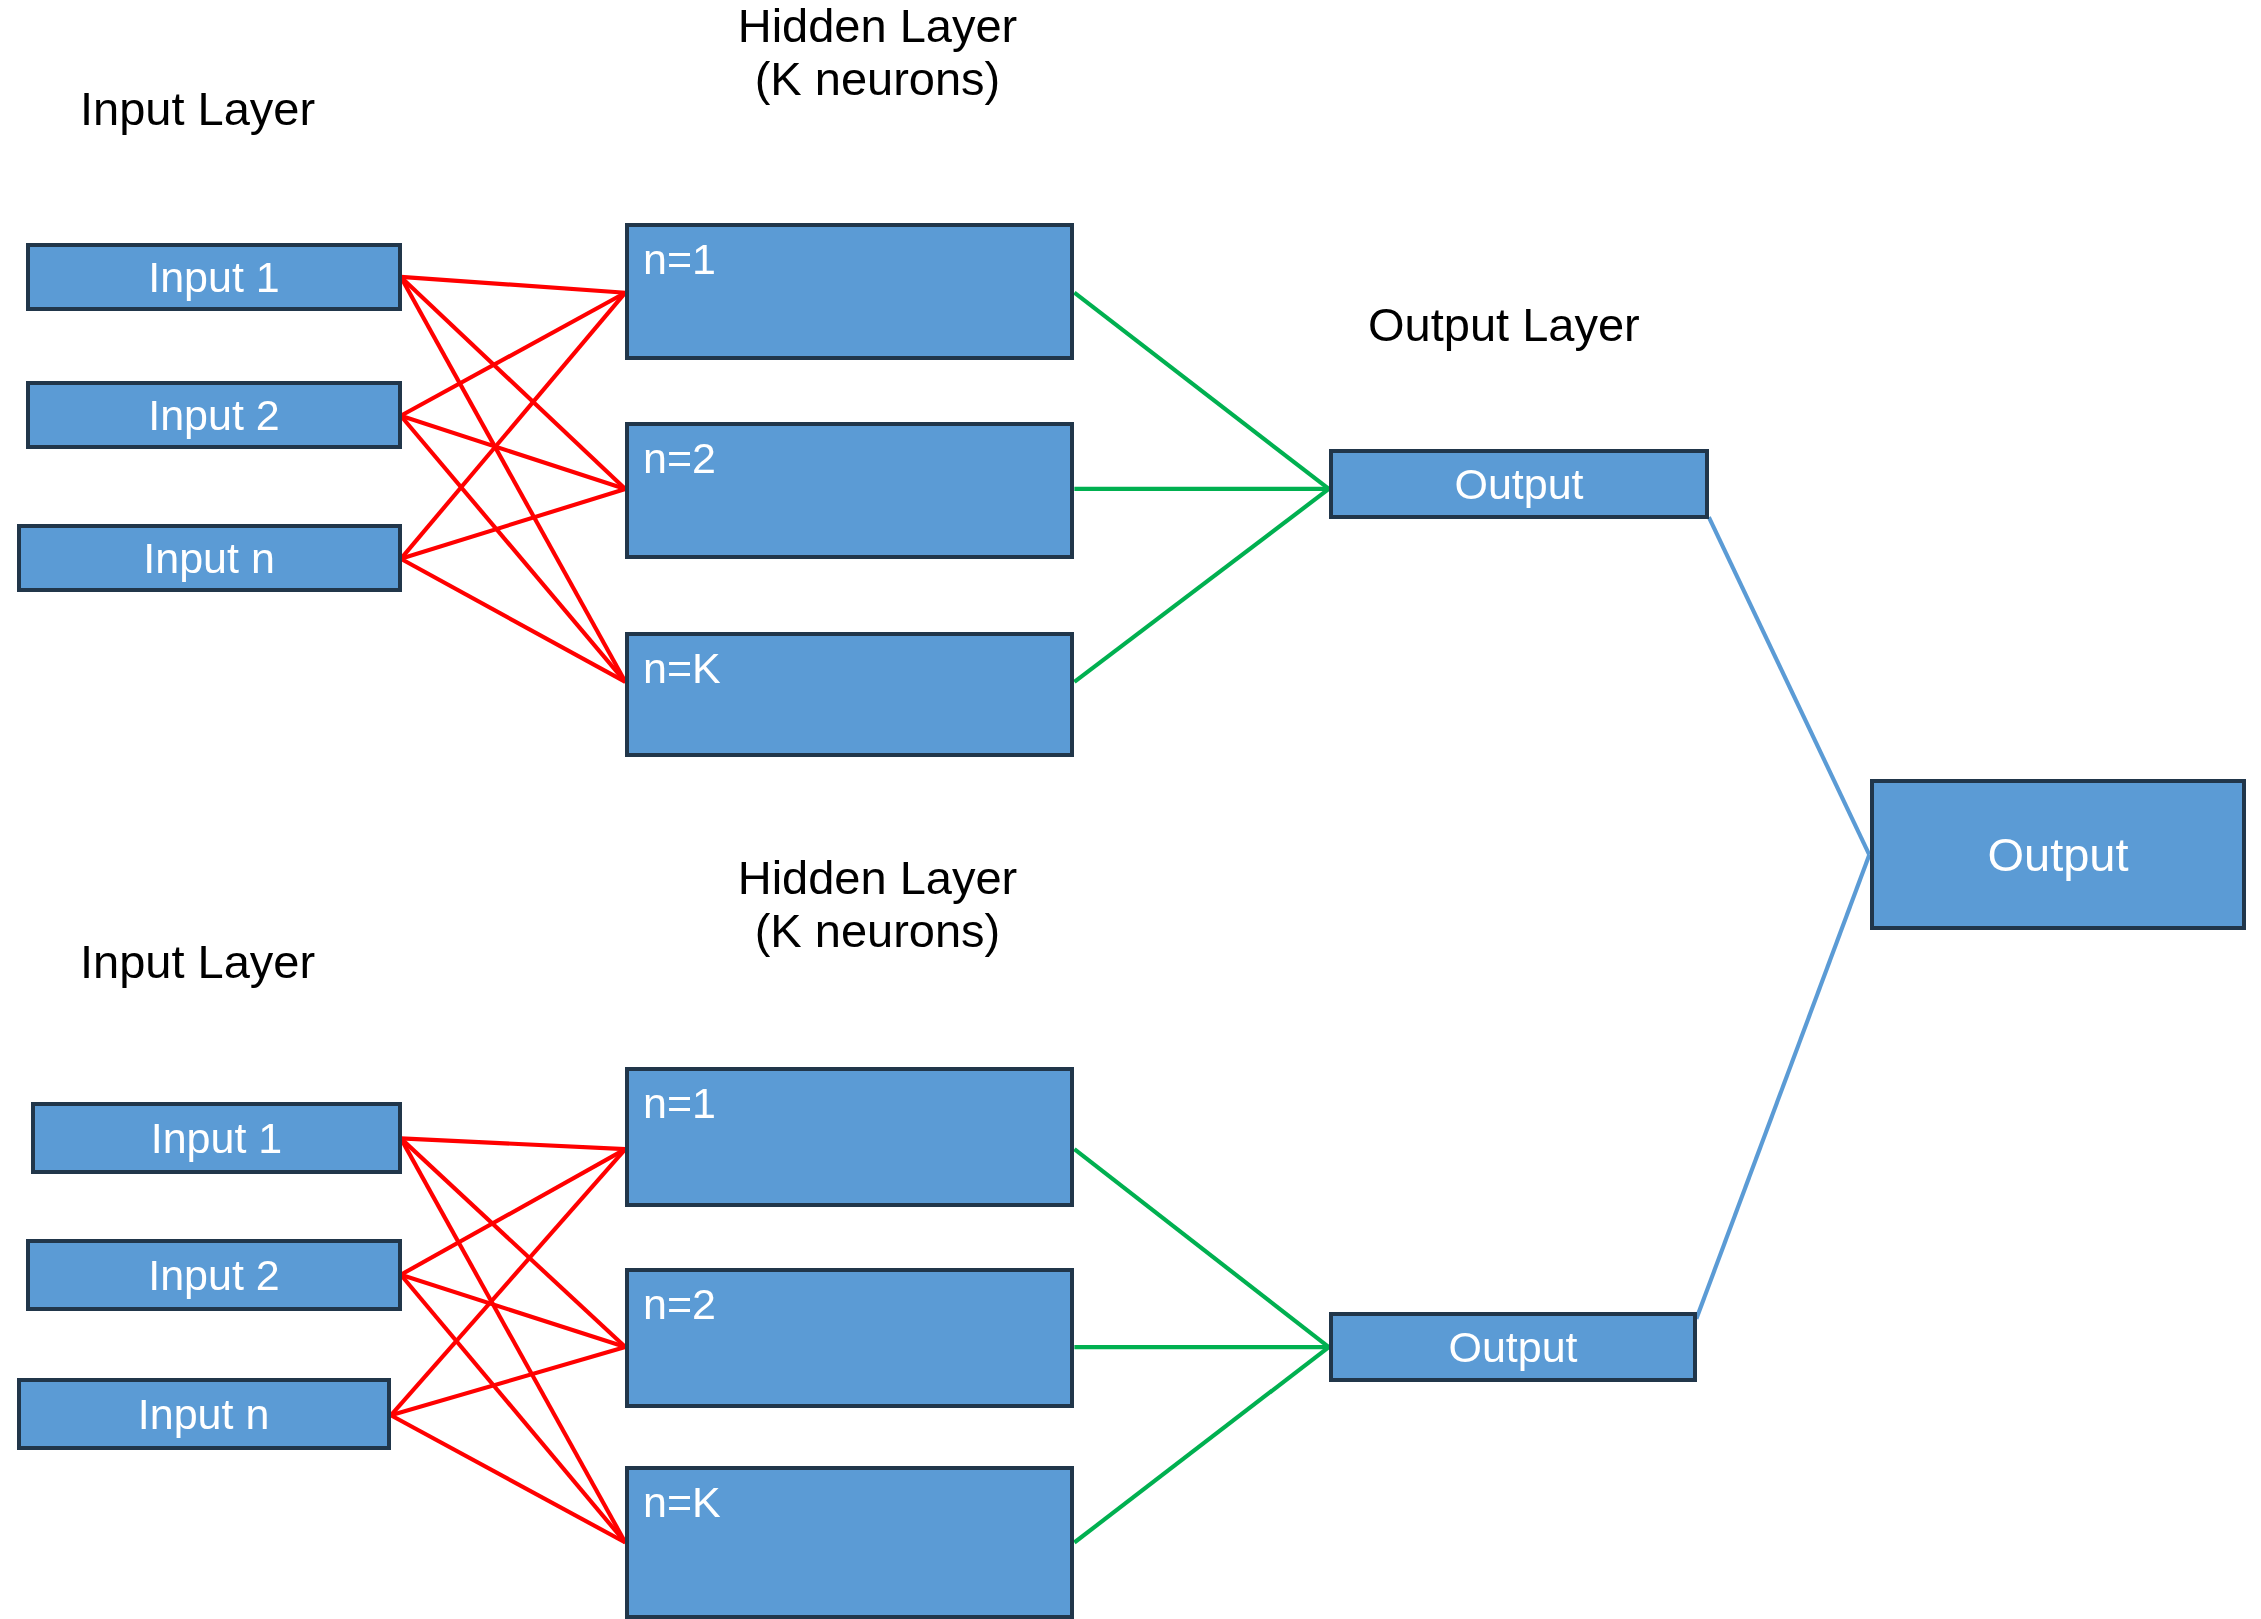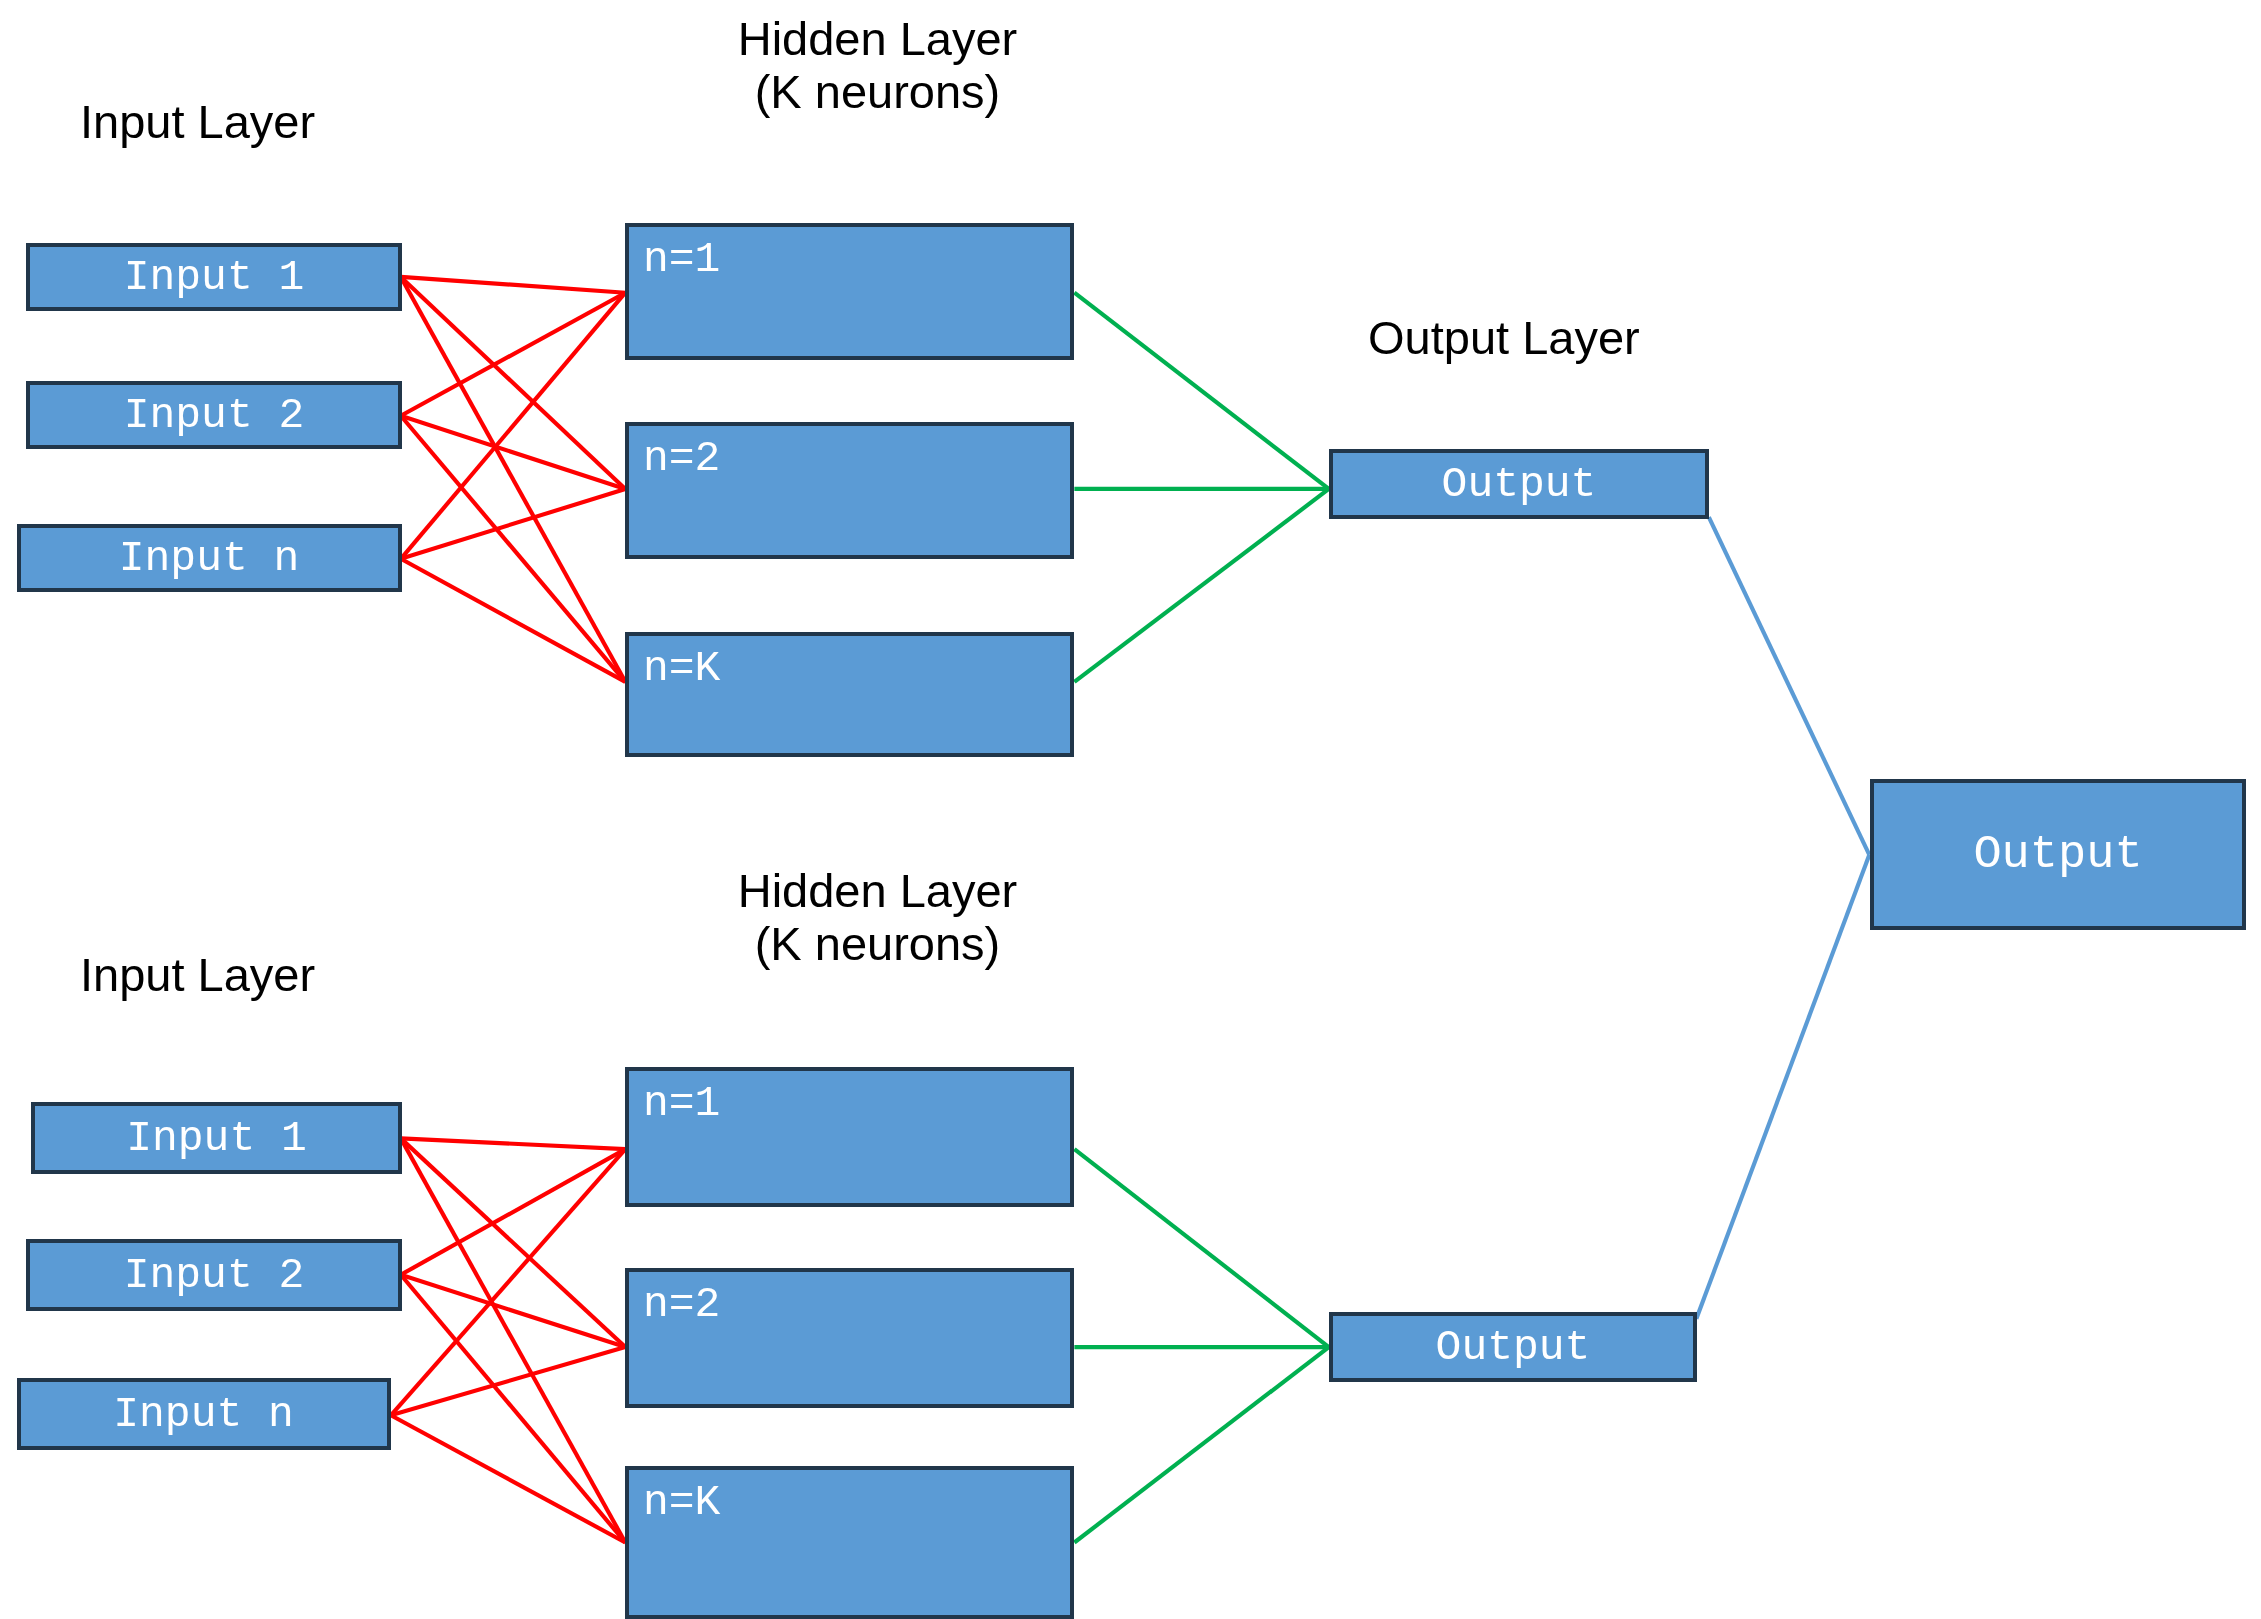--- a/index.html
+++ b/index.html
@@ -29,33 +29,31 @@
     height: 1619px;
     display: block;
   }
   .layer-label {
     position: absolute;
     font-size: 47px;
     color: #000000;
     white-space: nowrap;
     line-height: 1.12;
     letter-spacing: 0px;
-    margin-top: 13px;
   }
   .node-box {
     position: absolute;
     background: #5B9BD5;
     border: 4.2px solid #21364A;
     box-sizing: border-box;
     color: #FFFFFF;
     font-size: 43px;
     display: flex;
     align-items: center;
     overflow: hidden;
-    font-family: Liberation Mono, monospace;
   }
   .node-box.center-text {
     justify-content: center;
   }
   .node-box.left-text {
     justify-content: flex-start;
     align-items: flex-start;
     padding-left: 14px;
     padding-top: 8.3px;
   }

